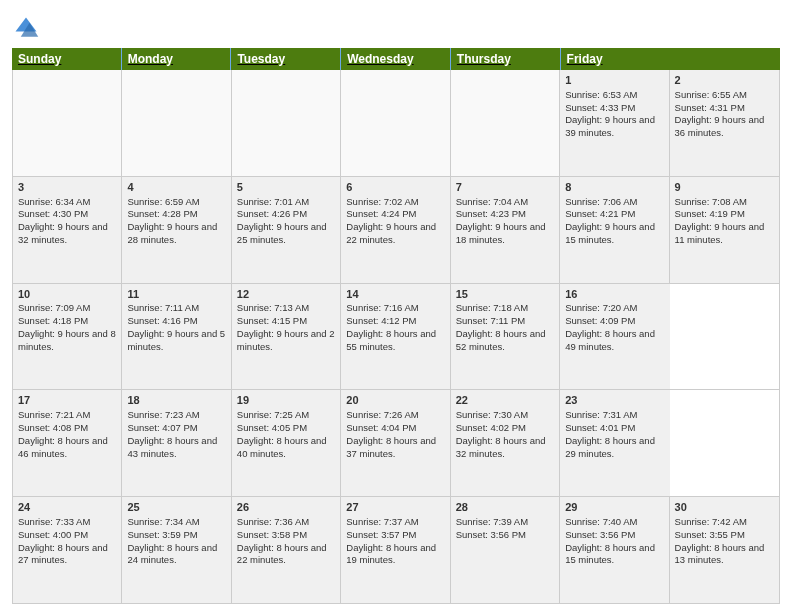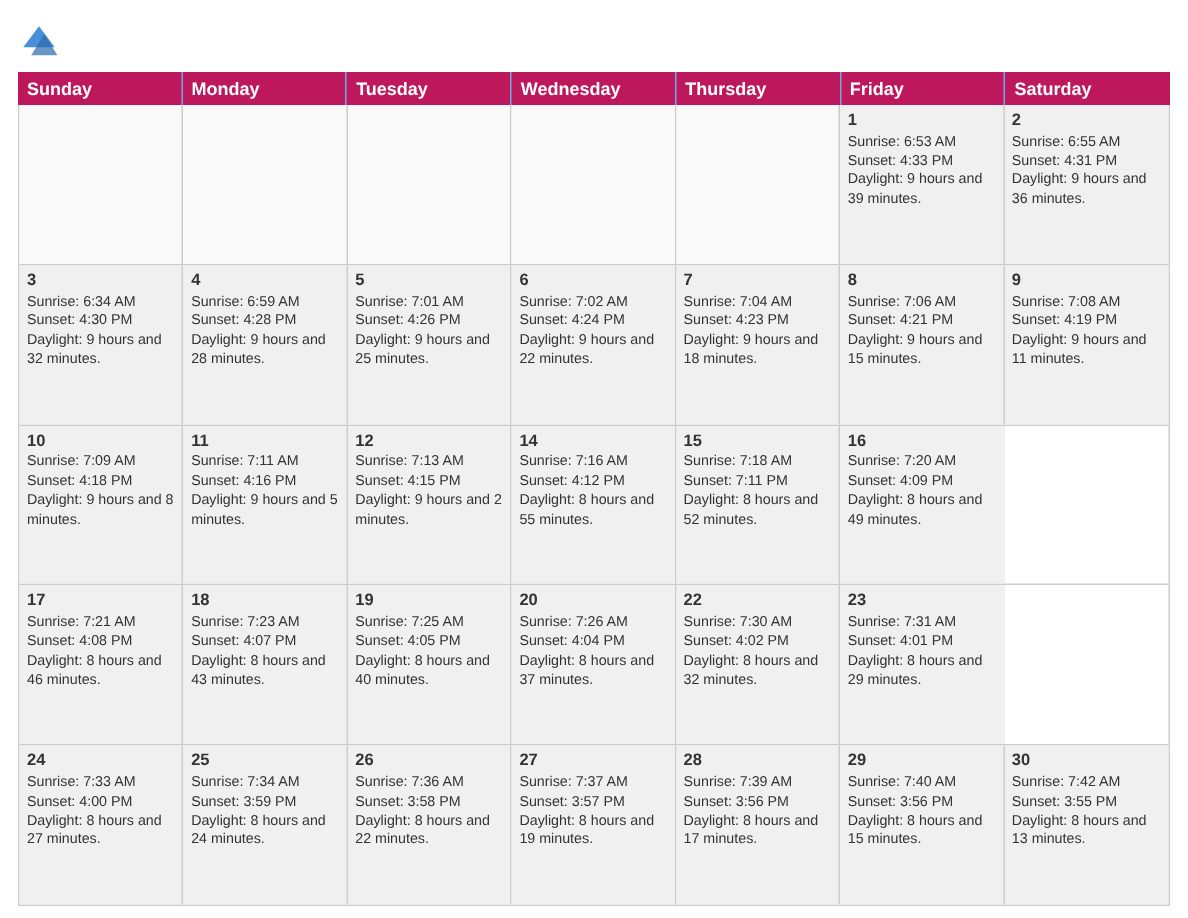--- a/index.html
+++ b/index.html
@@ -62,21 +62,22 @@
       color: #555;
     }
     .calendar {
       flex: 1;
       display: flex;
       flex-direction: column;
     }
     .cal-header {
       display: grid;
       grid-template-columns: repeat(7, 1fr);
-      background: #be185d;
+      background: #4d7c0f;
+      text-decoration: underline;
     }
     .cal-header-cell {
       color: #fff;
       font-size: 12px;
       font-weight: bold;
       padding: 4px 6px;
       border-right: 1px solid #6aaae6;
     }
     .cal-header-cell:last-child { border-right: none; }
     .cal-body {
@@ -140,21 +141,20 @@
   </div>
 
   <div class="calendar">
     <div class="cal-header">
     <div class="cal-header-cell">Sunday</div>
         <div class="cal-header-cell">Monday</div>
         <div class="cal-header-cell">Tuesday</div>
         <div class="cal-header-cell">Wednesday</div>
         <div class="cal-header-cell">Thursday</div>
         <div class="cal-header-cell">Friday</div>
-        <div class="cal-header-cell">Saturday</div>
       </div>
     <div class="cal-body-wrapper">
     <div class="cal-body">
           <div class="cal-row">
             <div class="cal-cell empty"></div>
             <div class="cal-cell empty"></div>
             <div class="cal-cell empty"></div>
             <div class="cal-cell empty"></div>
             <div class="cal-cell empty"></div>
             <div class="cal-cell shaded"><span class="day-num">1</span><span>Sunrise: 6:53 AM</span><br><span>Sunset: 4:33 PM</span><br><span>Daylight: 9 hours and 39 minutes.</span></div>
@@ -183,20 +183,20 @@
             <div class="cal-cell shaded"><span class="day-num">19</span><span>Sunrise: 7:25 AM</span><br><span>Sunset: 4:05 PM</span><br><span>Daylight: 8 hours and 40 minutes.</span></div>
             <div class="cal-cell shaded"><span class="day-num">20</span><span>Sunrise: 7:26 AM</span><br><span>Sunset: 4:04 PM</span><br><span>Daylight: 8 hours and 37 minutes.</span></div>
             <div class="cal-cell shaded"><span class="day-num">22</span><span>Sunrise: 7:30 AM</span><br><span>Sunset: 4:02 PM</span><br><span>Daylight: 8 hours and 32 minutes.</span></div>
             <div class="cal-cell shaded"><span class="day-num">23</span><span>Sunrise: 7:31 AM</span><br><span>Sunset: 4:01 PM</span><br><span>Daylight: 8 hours and 29 minutes.</span></div>
           </div>
           <div class="cal-row">
             <div class="cal-cell shaded"><span class="day-num">24</span><span>Sunrise: 7:33 AM</span><br><span>Sunset: 4:00 PM</span><br><span>Daylight: 8 hours and 27 minutes.</span></div>
             <div class="cal-cell shaded"><span class="day-num">25</span><span>Sunrise: 7:34 AM</span><br><span>Sunset: 3:59 PM</span><br><span>Daylight: 8 hours and 24 minutes.</span></div>
             <div class="cal-cell shaded"><span class="day-num">26</span><span>Sunrise: 7:36 AM</span><br><span>Sunset: 3:58 PM</span><br><span>Daylight: 8 hours and 22 minutes.</span></div>
             <div class="cal-cell shaded"><span class="day-num">27</span><span>Sunrise: 7:37 AM</span><br><span>Sunset: 3:57 PM</span><br><span>Daylight: 8 hours and 19 minutes.</span></div>
-            <div class="cal-cell shaded"><span class="day-num">28</span><span>Sunrise: 7:39 AM</span><br><span>Sunset: 3:56 PM</span><br><span>Daylight: 8 hours and 17 minutes.</span></div>
+            <div class="cal-cell shaded"><span class="day-num">28</span><span>Sunrise: 7:39 AM</span><br><span>Sunset: 3:56 PM</span><br></div>
             <div class="cal-cell shaded"><span class="day-num">29</span><span>Sunrise: 7:40 AM</span><br><span>Sunset: 3:56 PM</span><br><span>Daylight: 8 hours and 15 minutes.</span></div>
             <div class="cal-cell shaded"><span class="day-num">30</span><span>Sunrise: 7:42 AM</span><br><span>Sunset: 3:55 PM</span><br><span>Daylight: 8 hours and 13 minutes.</span></div>
           </div>
         </div>
       </div>
   </div>
 </div>
 
 </body></html>

